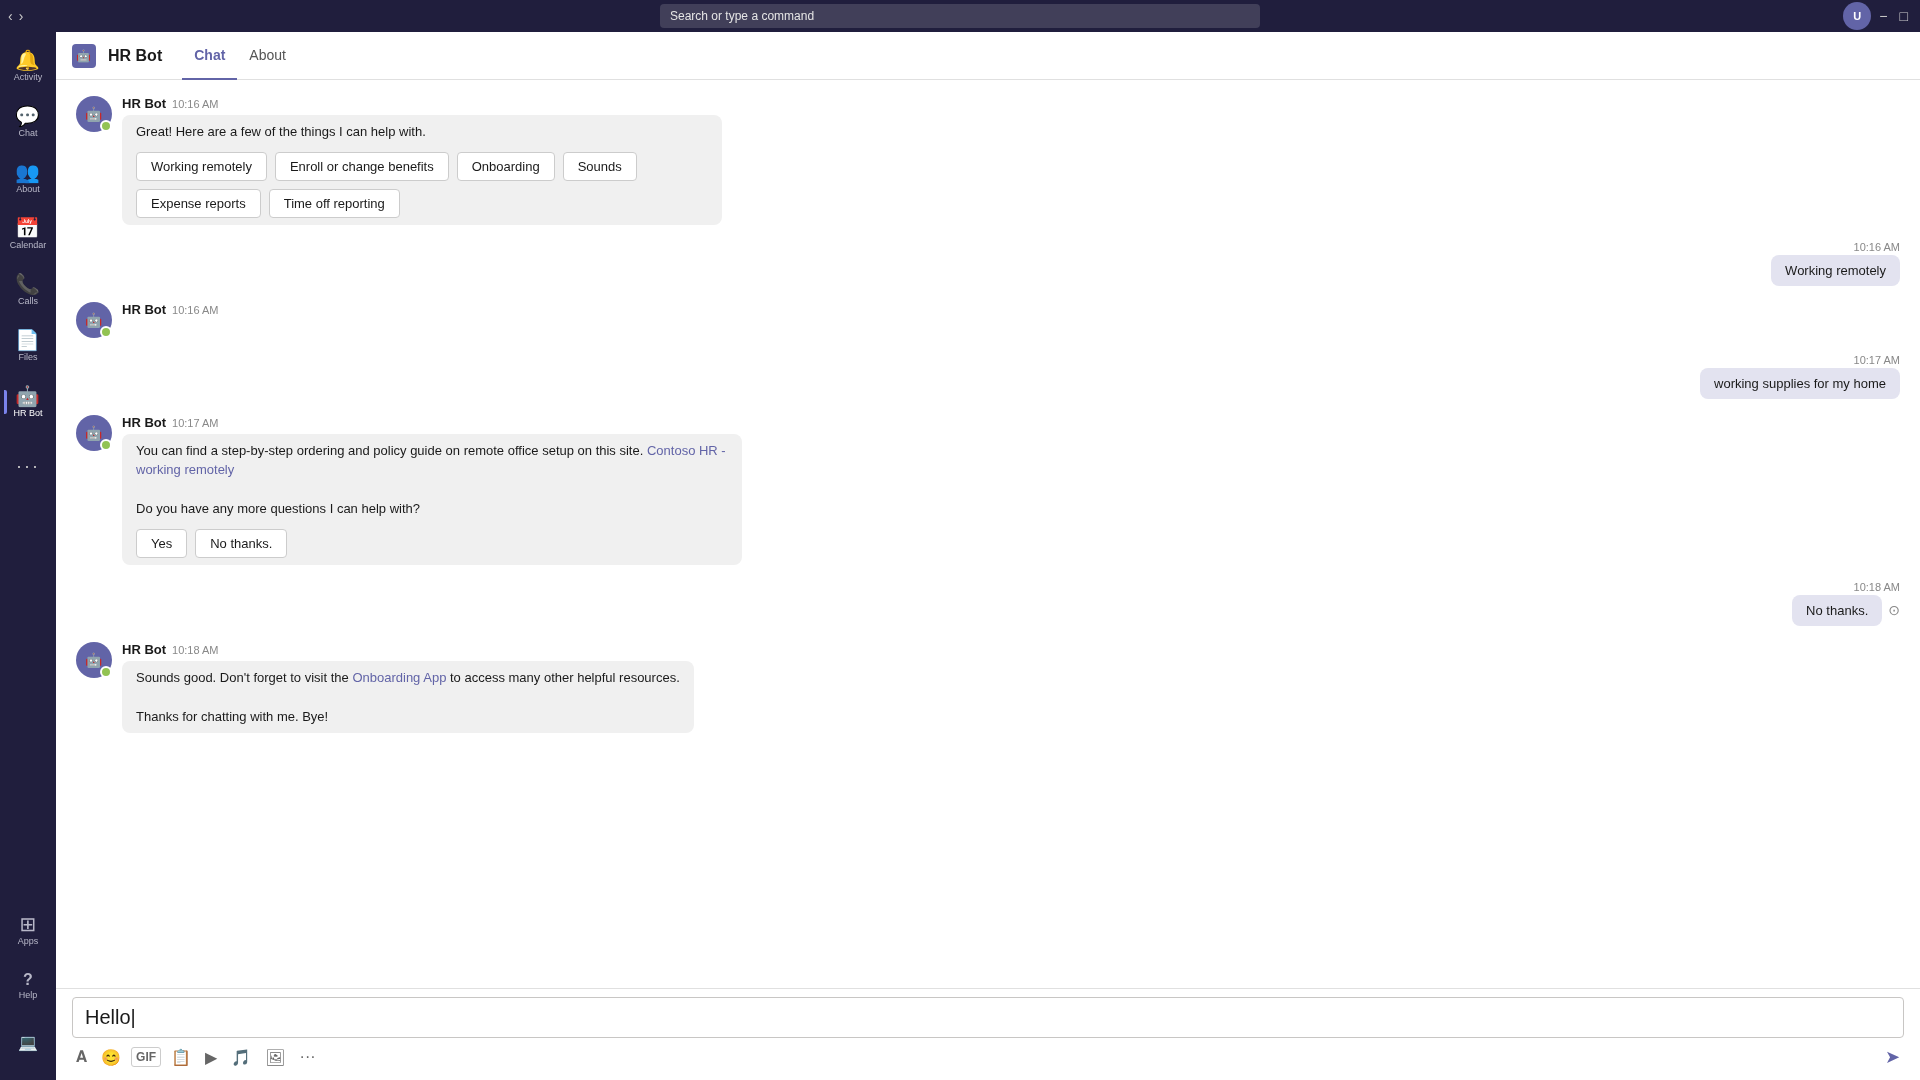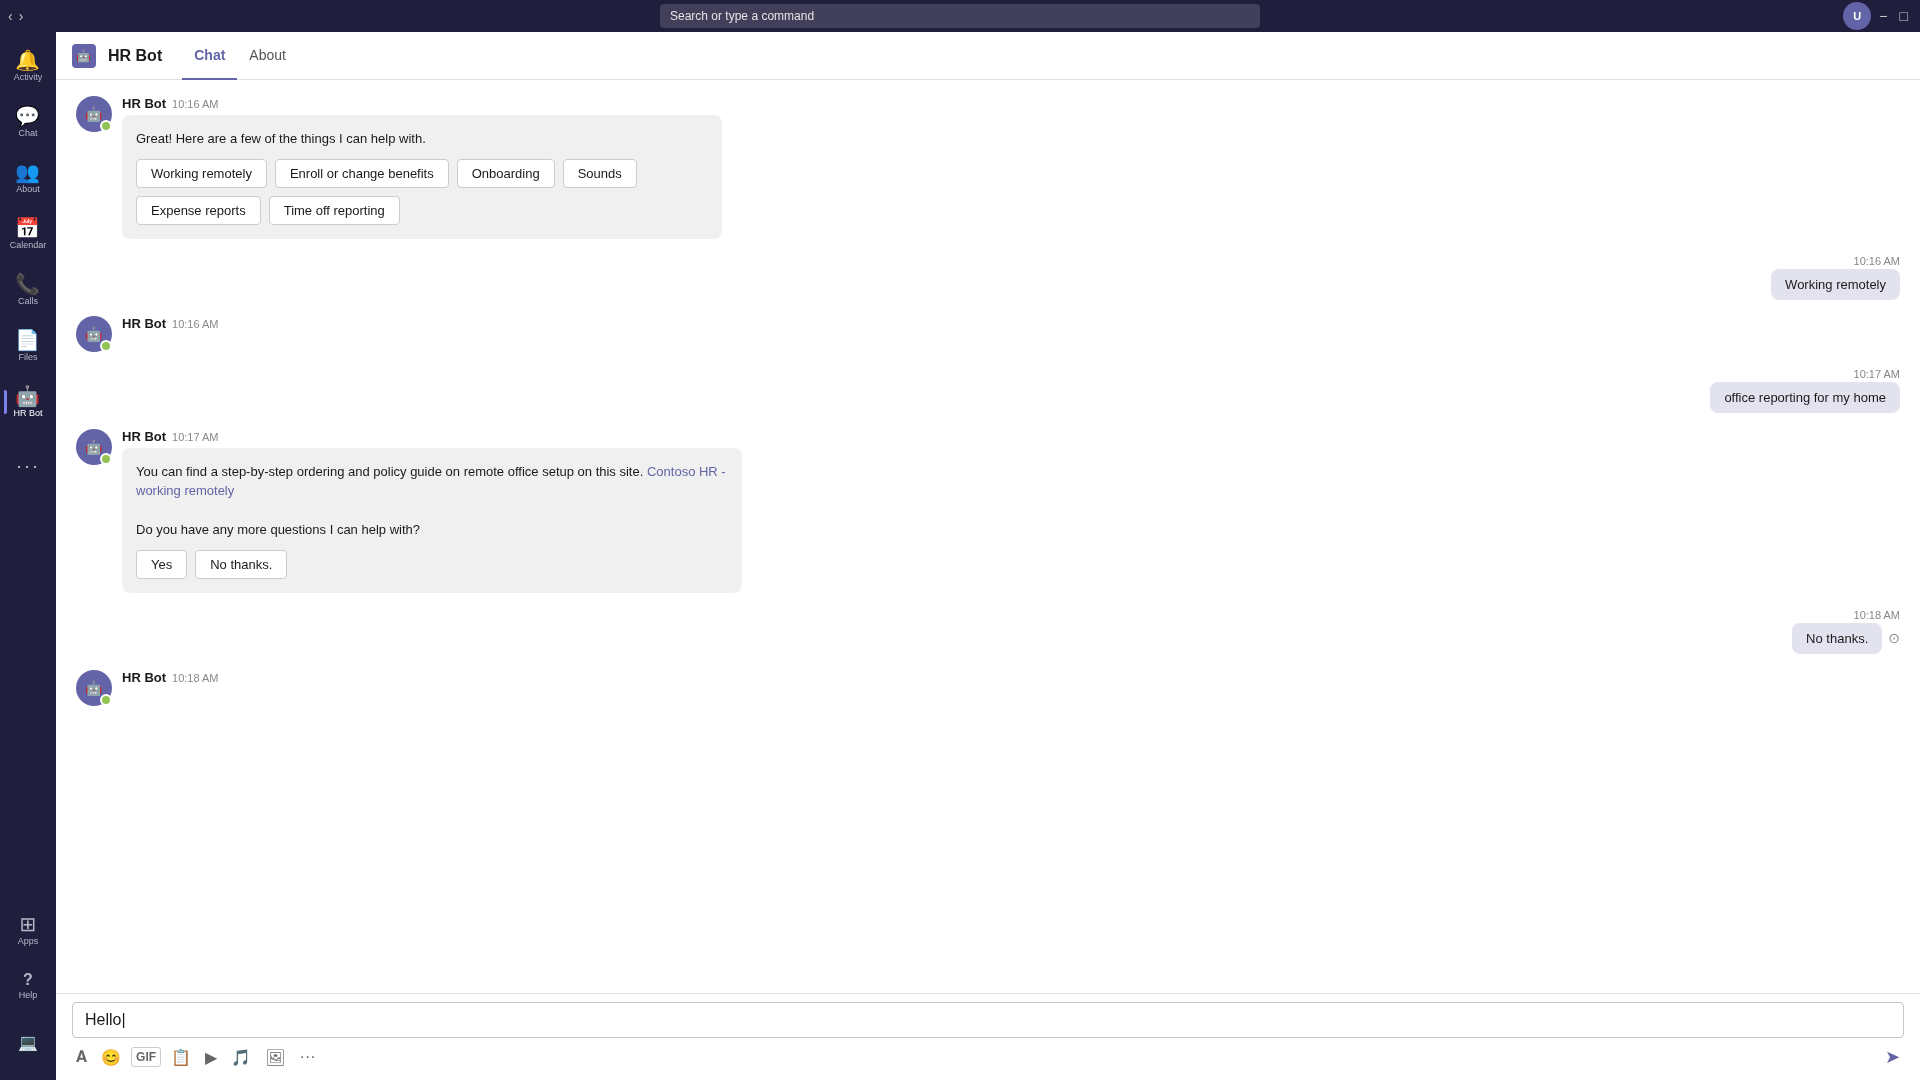--- a/index.html
+++ b/index.html
@@ -161,21 +161,21 @@
       font-size: 13px;
       color: #1a1a1a;
     }
     .message-time {
       font-size: 11px;
       color: #888;
     }
     .message-bubble {
       background: #f0f0f0;
       border-radius: 8px;
-      padding: 14px 14px;
+      padding: 7px 14px;
       color: #1a1a1a;
       font-size: 13px;
       line-height: 1.5;
     }
     .message-bubble a {
       color: #6264a7;
       text-decoration: none;
     }
 
     
@@ -378,21 +378,21 @@
           <span class="message-sender">HR Bot</span>
           <span class="message-time">10:16 AM</span>
         </div>
       </div>
     </div>
 
     <div class="message-row right">
       <div>
         <div class="user-msg-time">10:17 AM</div>
         <div class="user-msg-bubble">
-          <span>office reporting for my home</span>
+          <span>working supplies for my home</span>
         </div>
       </div>
     </div>
 
     <div class="message-row">
       <div class="bot-avatar">
         <span>🤖</span>
         <div class="bot-avatar-badge"></div>
       </div>
       <div class="message-content" style="max-width:620px;">
@@ -427,27 +427,32 @@
     <div class="message-row">
       <div class="bot-avatar">
         <span>🤖</span>
         <div class="bot-avatar-badge"></div>
       </div>
       <div class="message-content" style="max-width:620px;">
         <div class="message-meta">
           <span class="message-sender">HR Bot</span>
           <span class="message-time">10:18 AM</span>
         </div>
+        <div class="message-bubble">
+          <span>Sounds good.  Don't forget to visit the </span><a href="#">Onboarding App</a><span> to access many other helpful resources.</span>
+          <br><br>
+          <span>Thanks for chatting with me. Bye!</span>
+        </div>
       </div>
     </div>
 
   </div>
 
   <div class="input-area">
-    <div class="input-box" contenteditable="true" style="outline: none; border: 1px solid rgb(200, 198, 196); border-radius: 4px; padding: 8px 12px; min-height: 36px; font-size: 16px;">Hello|</div>
+    <div class="input-box" contenteditable="true" style="outline: none; border: 1px solid rgb(200, 198, 196); border-radius: 4px; padding: 8px 12px; min-height: 36px; font-size: 20px;">Hello|</div>
     <div class="input-toolbar">
       <span class="input-tool-btn">𝐀</span>
       <span class="input-tool-btn">😊</span>
       <span class="input-tool-btn" style="font-size:12px;font-weight:700;border:1px solid #ccc;padding:2px 4px;border-radius:3px;">GIF</span>
       <span class="input-tool-btn">📋</span>
       <span class="input-tool-btn">▶</span>
       <span class="input-tool-btn">🎵</span>
       <span class="input-tool-btn">🖼</span>
       <span class="input-tool-btn">···</span>
       <span class="send-btn" style="margin-left:auto;">➤</span>

